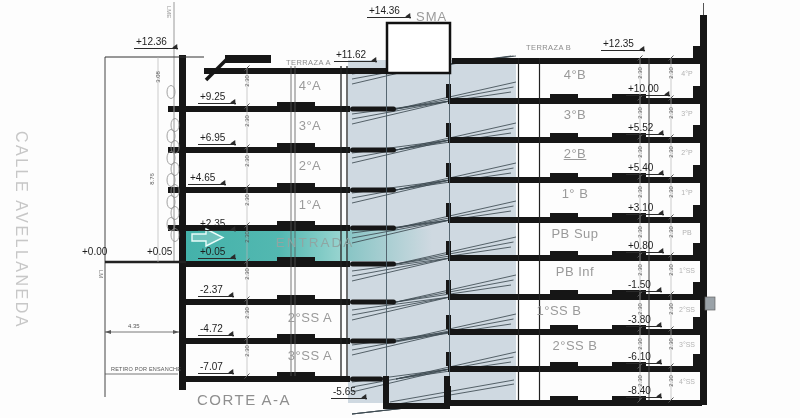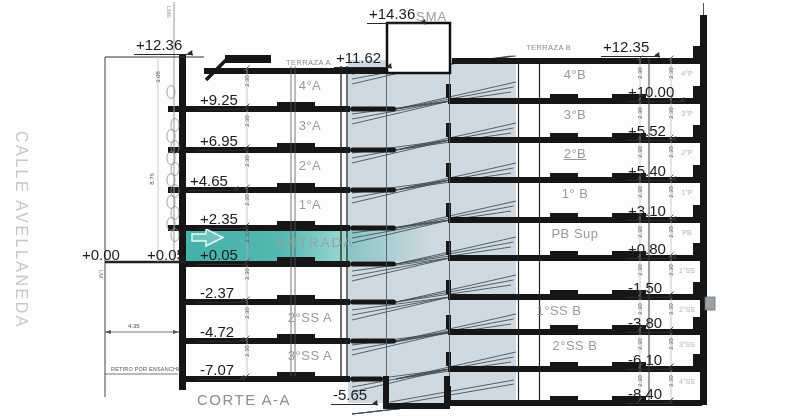--- a/index.html
+++ b/index.html
@@ -1,20 +1,20 @@
 <!DOCTYPE html>
 <html><head>
 <meta charset="utf-8">
 <style>
   html,body{margin:0;padding:0;background:#fff;}
   #stage{position:relative;width:800px;height:418px;background:#fdfdfd;overflow:hidden;
          font-family:"Liberation Sans",sans-serif;}
   #draw{position:absolute;left:0;top:0;z-index:1;}
   .lbl{position:absolute;z-index:2;white-space:nowrap;}
-  .lvl{font-size:15px;color:#1d1d1d;border-bottom:1.2px solid #2a2a2a;padding:0 11px 1px 2px;}
+  .lvl{font-size:10px;color:#1d1d1d;border-bottom:1.2px solid #2a2a2a;padding:0 11px 1px 2px;}
   .lvl i{position:absolute;right:-2px;bottom:-5px;width:0;height:0;border:3.5px solid transparent;
          border-top:5.5px solid #2a2a2a;transform:rotate(-35deg);}
   .nou{border-bottom:none;padding:0;}
   .room{width:90px;text-align:center;font-size:13px;color:#9a9a9a;letter-spacing:.5px;}
   .ent{font-size:13.5px;color:#8fa6a3;letter-spacing:2px;}
   .rear{width:34px;text-align:center;font-size:7px;color:#b3b3b3;}
   .dim{width:24px;text-align:center;font-size:6px;color:#555;transform:rotate(-90deg);}
   .vsm{font-size:6px;color:#999;transform:rotate(90deg);transform-origin:left top;}
   .calle{left:-85px;top:220px;width:210px;height:20px;text-align:center;transform:rotate(90deg);
          font-size:16px;letter-spacing:2.5px;color:#c7c7c7;}
@@ -274,21 +274,21 @@
 <div class="lbl room" style="left: 265px; top: 78px;">4°A</div>
     <div class="lbl lvl" style="left: 198px; top: 91px;"><span>+9.25</span><i></i></div>
     <div class="lbl dim" style="left: 235px; top: 78px;">2.30</div>
     <div class="lbl room" style="left: 265px; top: 117.5px;">3°A</div>
     <div class="lbl lvl" style="left: 198px; top: 132px;"><span>+6.95</span><i></i></div>
     <div class="lbl dim" style="left: 235px; top: 117.5px;">2.30</div>
     <div class="lbl room" style="left: 265px; top: 158px;">2°A</div>
     <div class="lbl lvl" style="left: 188px; top: 172px;"><span>+4.65</span><i></i></div>
     <div class="lbl dim" style="left: 235px; top: 158px;">2.30</div>
     <div class="lbl room" style="left: 265px; top: 197px;">1°A</div>
-    <div class="lbl lvl" style="left: 198px; top: 210px;"><span>+2.35</span><i></i></div>
+    <div class="lbl lvl" style="left: 198px; top: 218px;"><span>+2.35</span><i></i></div>
     <div class="lbl dim" style="left: 235px; top: 197px;">2.30</div>
     <div class="lbl room ent" style="left: 270px; top: 235px;">ENTRADA</div>
     <div class="lbl lvl" style="left: 198px; top: 246px;"><span>+0.05</span><i></i></div>
     <div class="lbl dim" style="left: 235px; top: 234px;">2.30</div>
     <div class="lbl lvl" style="left: 198px; top: 284px;"><span>-2.37</span><i></i></div>
     <div class="lbl dim" style="left: 235px; top: 271px;">2.30</div>
     <div class="lbl room" style="left: 265px; top: 309.5px;">2°SS A</div>
     <div class="lbl lvl" style="left: 198px; top: 323px;"><span>-4.72</span><i></i></div>
     <div class="lbl dim" style="left: 235px; top: 309.5px;">2.30</div>
     <div class="lbl room" style="left: 265px; top: 348px;">3°SS A</div>
@@ -312,20 +312,21 @@
     <div class="lbl room" style="left: 530px; top: 186px;">1° B</div>
     <div class="lbl lvl" style="left: 626px; top: 202px;"><span>+3.10</span><i></i></div>
     <div class="lbl dim" style="left: 628px; top: 189px;">2.30</div>
     <div class="lbl dim" style="left: 659px; top: 189px;">2.30</div>
     <div class="lbl rear" style="left: 670px; top: 189px;">1°P</div>
     <div class="lbl room" style="left: 530px; top: 226px;">PB Sup</div>
     <div class="lbl lvl" style="left: 626px; top: 240px;"><span>+0.80</span><i></i></div>
     <div class="lbl dim" style="left: 628px; top: 229px;">2.30</div>
     <div class="lbl dim" style="left: 659px; top: 229px;">2.30</div>
     <div class="lbl rear" style="left: 670px; top: 229px;">PB</div>
+    <div class="lbl room" style="left: 530px; top: 264px;">PB Inf</div>
     <div class="lbl lvl" style="left: 626px; top: 279px;"><span>-1.50</span><i></i></div>
     <div class="lbl dim" style="left: 628px; top: 267px;">2.30</div>
     <div class="lbl dim" style="left: 659px; top: 267px;">2.30</div>
     <div class="lbl rear" style="left: 670px; top: 267px;">1°SS</div>
     <div class="lbl room" style="left: 514px; top: 303px;">1°SS B</div>
     <div class="lbl lvl" style="left: 626px; top: 314px;"><span>-3.80</span><i></i></div>
     <div class="lbl dim" style="left: 628px; top: 306px;">2.30</div>
     <div class="lbl dim" style="left: 659px; top: 306px;">2.30</div>
     <div class="lbl rear" style="left: 670px; top: 306px;">2°SS</div>
     <div class="lbl room" style="left: 530px; top: 338px;">2°SS B</div>

